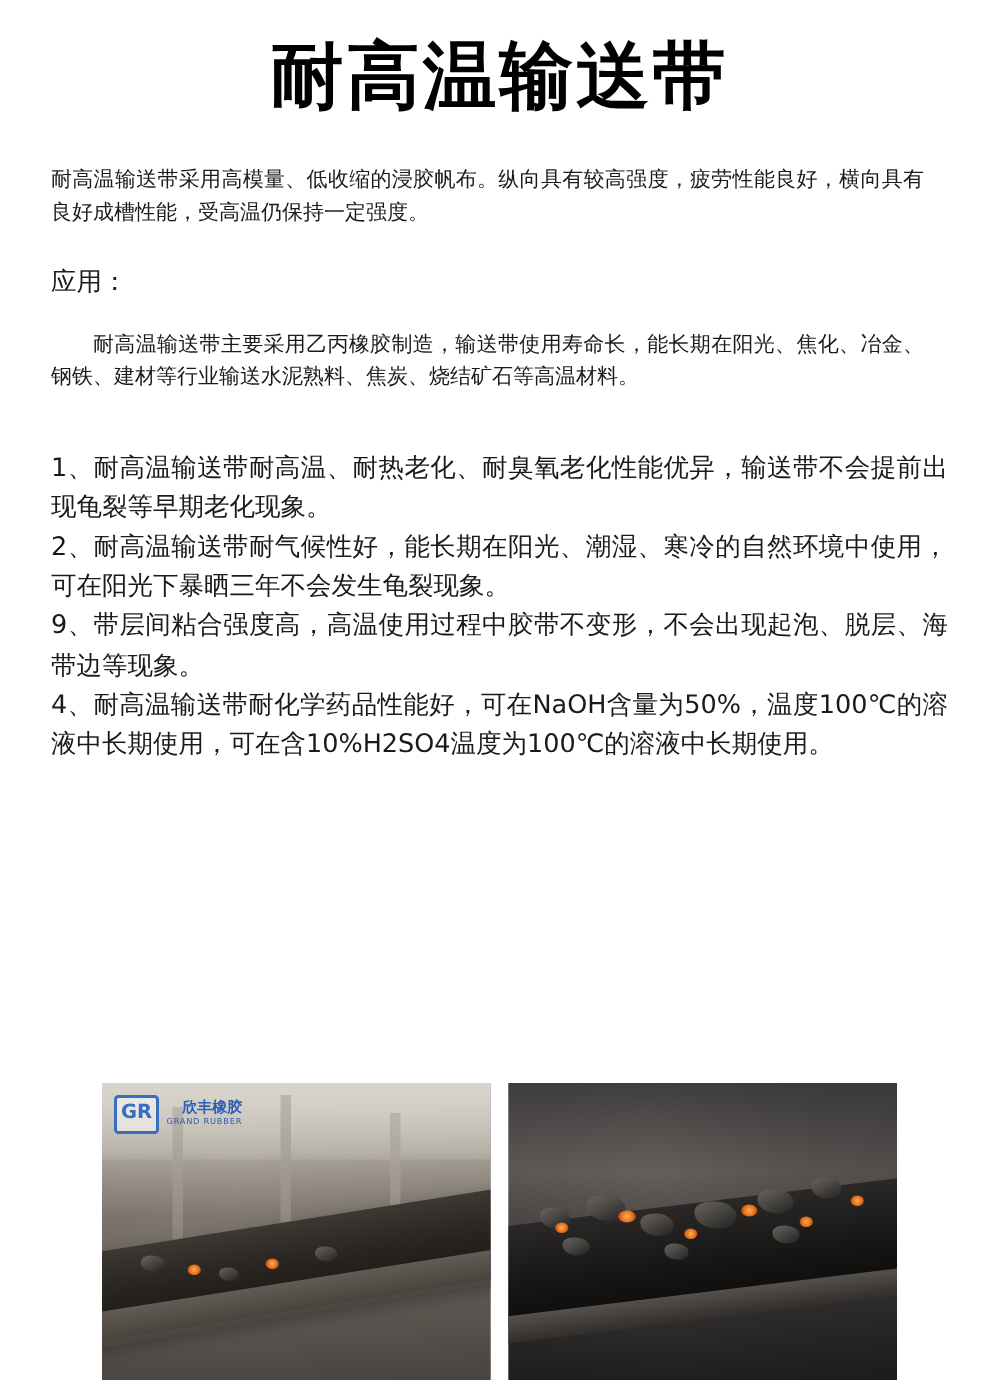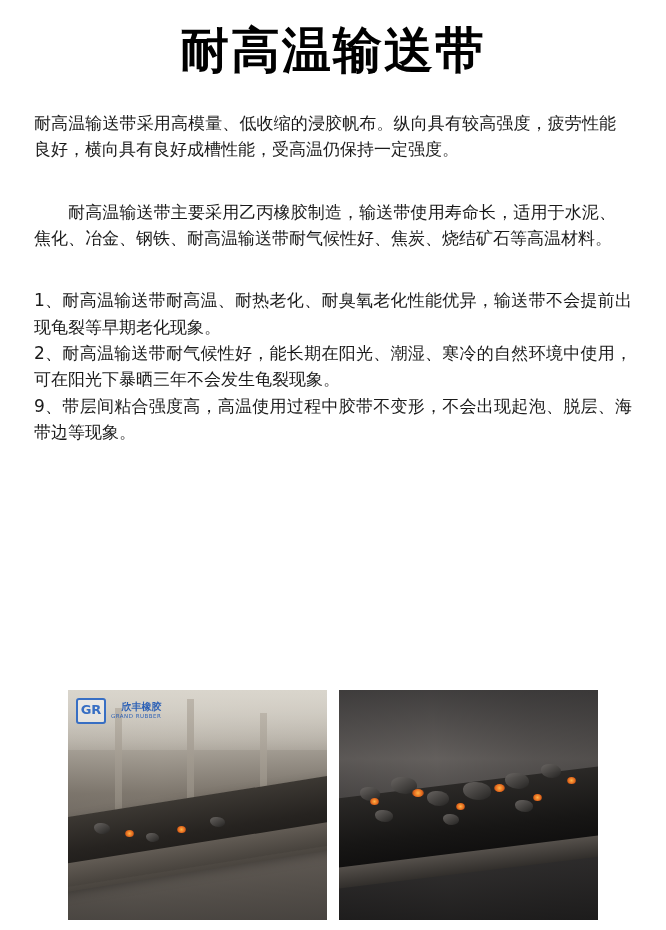--- a/index.html
+++ b/index.html
@@ -29,21 +29,21 @@
     line-height: 1.1;
     margin: 24px 0 18px 0;
     color: #000;
   }
   .section-label {
     font-size: 17px;
     line-height: 1.55;
     margin: 0 0 4px 0;
   }
   .para {
-    font-size: 17px;
+    font-size: 14px;
     line-height: 1.55;
     margin: 0 16px 4px 0;
     text-align: justify;
   }
   .gap-sm { height: 14px; }
   .gap-md { height: 18px; }
   .indent { text-indent: 2em; }
   .feature-list {
     margin: 0;
     padding: 0;
@@ -55,21 +55,21 @@
     text-align: justify;
     margin: 0;
   }
   .images-row {
     position: absolute;
     left: 68px;
     right: 68px;
     bottom: 34px;
     display: flex;
     gap: 12px;
-    height: 230px;
+    height: 198px;
   }
   .photo {
     position: relative;
     flex: 1 1 0;
     overflow: hidden;
     background: #6b6b68;
   }
   .photo-left {
     background:
       linear-gradient(180deg, rgba(210,205,196,0.95) 0%, rgba(176,170,160,0.9) 22%, rgba(120,113,104,0.85) 45%, rgba(96,90,84,0.9) 70%, rgba(70,66,62,0.95) 100%),
@@ -194,34 +194,36 @@
 
   <h1 class="doc-title">耐高温输送带</h1>
 
 
   <div class="gap-sm"></div>
 
   <p class="para">耐高温输送带采用高模量、低收缩的浸胶帆布。纵向具有较高强度，疲劳性能良好，横向具有良好成槽性能，受高温仍保持一定强度。</p>
 
   <div class="gap-md"></div>
 
+  <p class="section-label">应用：</p>
 
   <div class="gap-sm"></div>
 
-  <p class="para indent">耐高温输送带主要采用乙丙橡胶制造，输送带使用寿命长，适用于水泥、焦化、冶金、钢铁、耐高温输送带耐气候性好、焦炭、烧结矿石等高温材料。</p>
+  <p class="para indent">耐高温输送带主要采用乙丙橡胶制造，输送带使用寿命长，能长期在阳光、焦化、冶金、钢铁、建材等行业输送水泥熟料、焦炭、烧结矿石等高温材料。</p>
 
   <div class="gap-md"></div>
 
 
   <div class="gap-sm"></div>
 
   <ul class="feature-list">
     <li>1、耐高温输送带耐高温、耐热老化、耐臭氧老化性能优异，输送带不会提前出现龟裂等早期老化现象。</li>
     <li>2、耐高温输送带耐气候性好，能长期在阳光、潮湿、寒冷的自然环境中使用，可在阳光下暴晒三年不会发生龟裂现象。</li>
     <li>9、带层间粘合强度高，高温使用过程中胶带不变形，不会出现起泡、脱层、海带边等现象。</li>
+    <li>4、耐高温输送带耐化学药品性能好，可在NaOH含量为50%，温度100℃的溶液中长期使用，可在含10%H2SO4温度为100℃的溶液中长期使用。</li>
   </ul>
 
   <div class="images-row">
 
     <div class="photo photo-left">
       <div class="sky-l"></div>
       <div class="post-l" style="left:18%;"></div>
       <div class="post-l" style="left:46%;top:4%;height:66%;"></div>
       <div class="post-l" style="left:74%;top:10%;height:58%;"></div>
       <div class="belt-l"></div>

